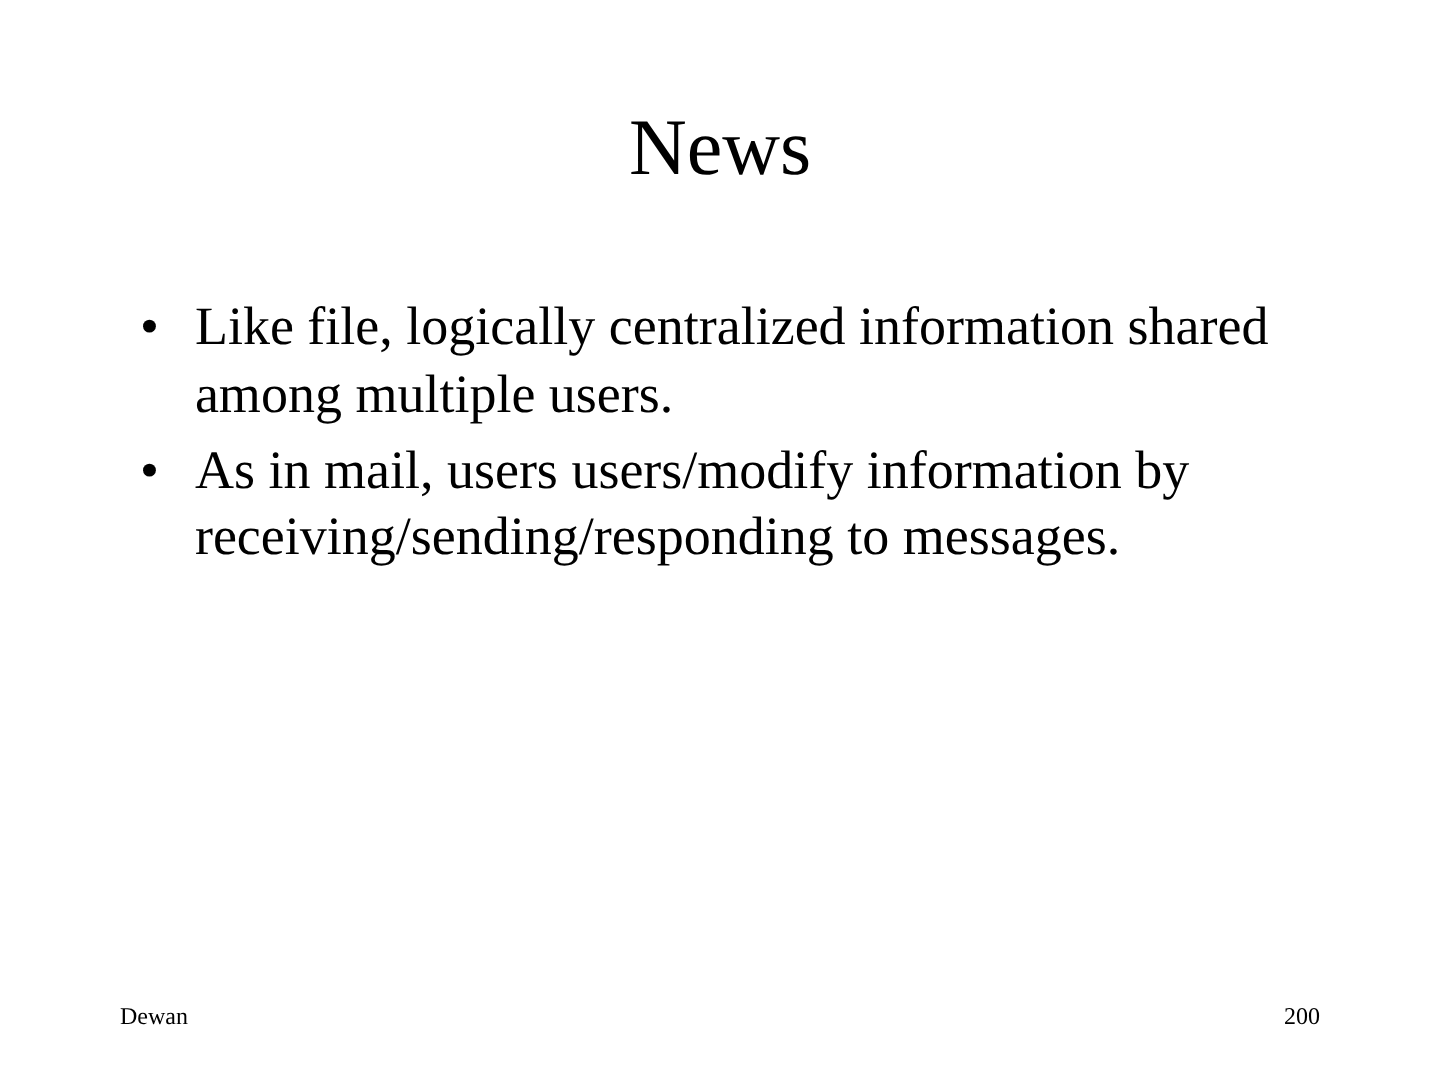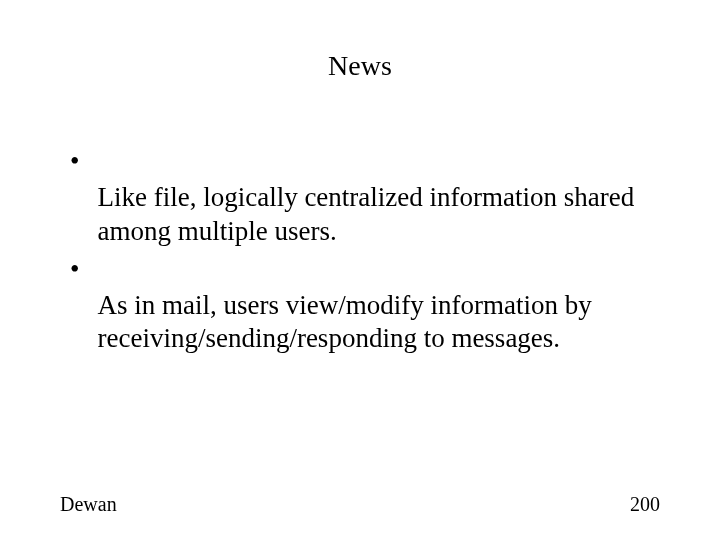--- a/index.html
+++ b/index.html
@@ -16,68 +16,67 @@
       position: relative;
       overflow: hidden;
     }
     .slide {
       width: 100%;
       height: 100%;
       padding: 50px 60px 30px 60px;
       position: relative;
     }
     .title {
-      font-size: 28px;
+      font-size: 40px;
       text-align: center;
       font-weight: normal;
-      margin-bottom: 63px;
+      margin-bottom: 50px;
     }
     .content {
       padding-left: 10px;
     }
     .bullet-item {
       font-size: 27px;
       line-height: 1.25;
       margin-bottom: 4px;
       display: flex;
       align-items: flex-start;
     }
     .bullet-marker {
       margin-right: 18px;
       flex-shrink: 0;
     }
     .bullet-text {
       flex: 1;
-      margin-top: 36px;
     }
     .footer {
       position: absolute;
       bottom: 24px;
       left: 60px;
       right: 60px;
       display: flex;
       justify-content: space-between;
-      font-size: 20px;
+      font-size: 12px;
       gap: 17px;
     }
   </style>
 </head>
 <body>
 
 <div class="slide">
   <h1 class="title">News</h1>
 
   <div class="content">
     <div class="bullet-item">
       <span class="bullet-marker">•</span>
       <span class="bullet-text">Like file, logically centralized information shared among multiple users.</span>
     </div>
     <div class="bullet-item">
       <span class="bullet-marker">•</span>
-      <span class="bullet-text">As in mail, users view/modify information by receiving/sending/responding to messages.</span>
+      <span class="bullet-text">As in mail, users users/modify information by receiving/sending/responding to messages.</span>
     </div>
   </div>
 
   <div class="footer">
     <span>Dewan</span>
     <span>200</span>
   </div>
 </div>
 
 </body></html>

